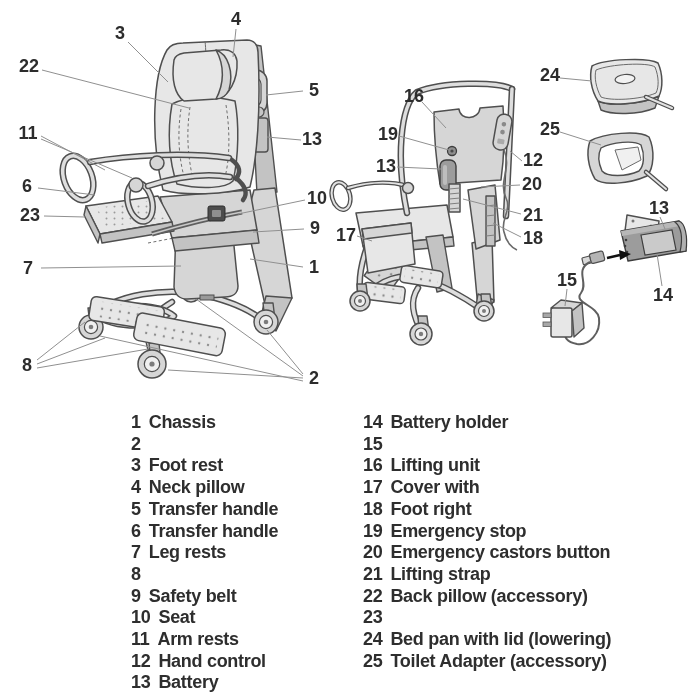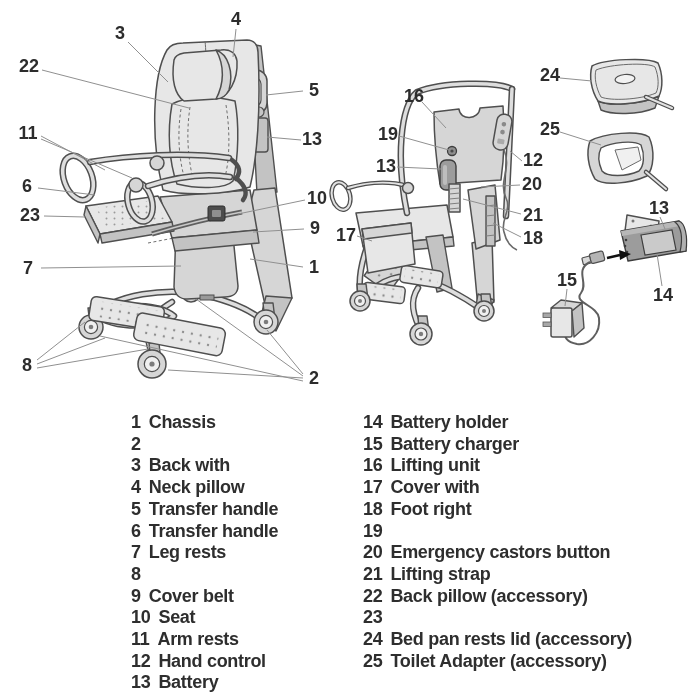--- a/index.html
+++ b/index.html
@@ -462,21 +462,21 @@
     <div class="col" id="legend-left">
         <div class="legend-row">
           <span class="n">1</span>
           <span class="t">Chassis</span>
         </div>
         <div class="legend-row">
           <span class="n">2</span>
         </div>
         <div class="legend-row">
           <span class="n">3</span>
-          <span class="t">Back with</span>
+          <span class="t">Foot rest</span>
         </div>
         <div class="legend-row">
           <span class="n">4</span>
           <span class="t">Neck pillow</span>
         </div>
         <div class="legend-row">
           <span class="n">5</span>
           <span class="t">Transfer handle</span>
         </div>
         <div class="legend-row">
@@ -485,21 +485,21 @@
         </div>
         <div class="legend-row">
           <span class="n">7</span>
           <span class="t">Leg rests</span>
         </div>
         <div class="legend-row">
           <span class="n">8</span>
         </div>
         <div class="legend-row">
           <span class="n">9</span>
-          <span class="t">Cover belt</span>
+          <span class="t">Safety belt</span>
         </div>
         <div class="legend-row">
           <span class="n">10</span>
           <span class="t">Seat</span>
         </div>
         <div class="legend-row">
           <span class="n">11</span>
           <span class="t">Arm rests</span>
         </div>
         <div class="legend-row">
@@ -511,55 +511,55 @@
           <span class="t">Battery</span>
         </div>
       </div>
     <div class="col" id="legend-right">
         <div class="legend-row">
           <span class="n">14</span>
           <span class="t">Battery holder</span>
         </div>
         <div class="legend-row">
           <span class="n">15</span>
-          <span class="t">Battery charger</span>
         </div>
         <div class="legend-row">
           <span class="n">16</span>
           <span class="t">Lifting unit</span>
         </div>
         <div class="legend-row">
           <span class="n">17</span>
           <span class="t">Cover with</span>
         </div>
         <div class="legend-row">
           <span class="n">18</span>
           <span class="t">Foot right</span>
         </div>
         <div class="legend-row">
           <span class="n">19</span>
+          <span class="t">Emergency stop</span>
         </div>
         <div class="legend-row">
           <span class="n">20</span>
           <span class="t">Emergency castors button</span>
         </div>
         <div class="legend-row">
           <span class="n">21</span>
           <span class="t">Lifting strap</span>
         </div>
         <div class="legend-row">
           <span class="n">22</span>
           <span class="t">Back pillow (accessory)</span>
         </div>
         <div class="legend-row">
           <span class="n">23</span>
         </div>
         <div class="legend-row">
           <span class="n">24</span>
-          <span class="t">Bed pan rests lid (accessory)</span>
+          <span class="t">Bed pan with lid (lowering)</span>
         </div>
         <div class="legend-row">
           <span class="n">25</span>
           <span class="t">Toilet Adapter (accessory)</span>
         </div>
       </div>
   </div>
 </div>
 
 </body></html>

